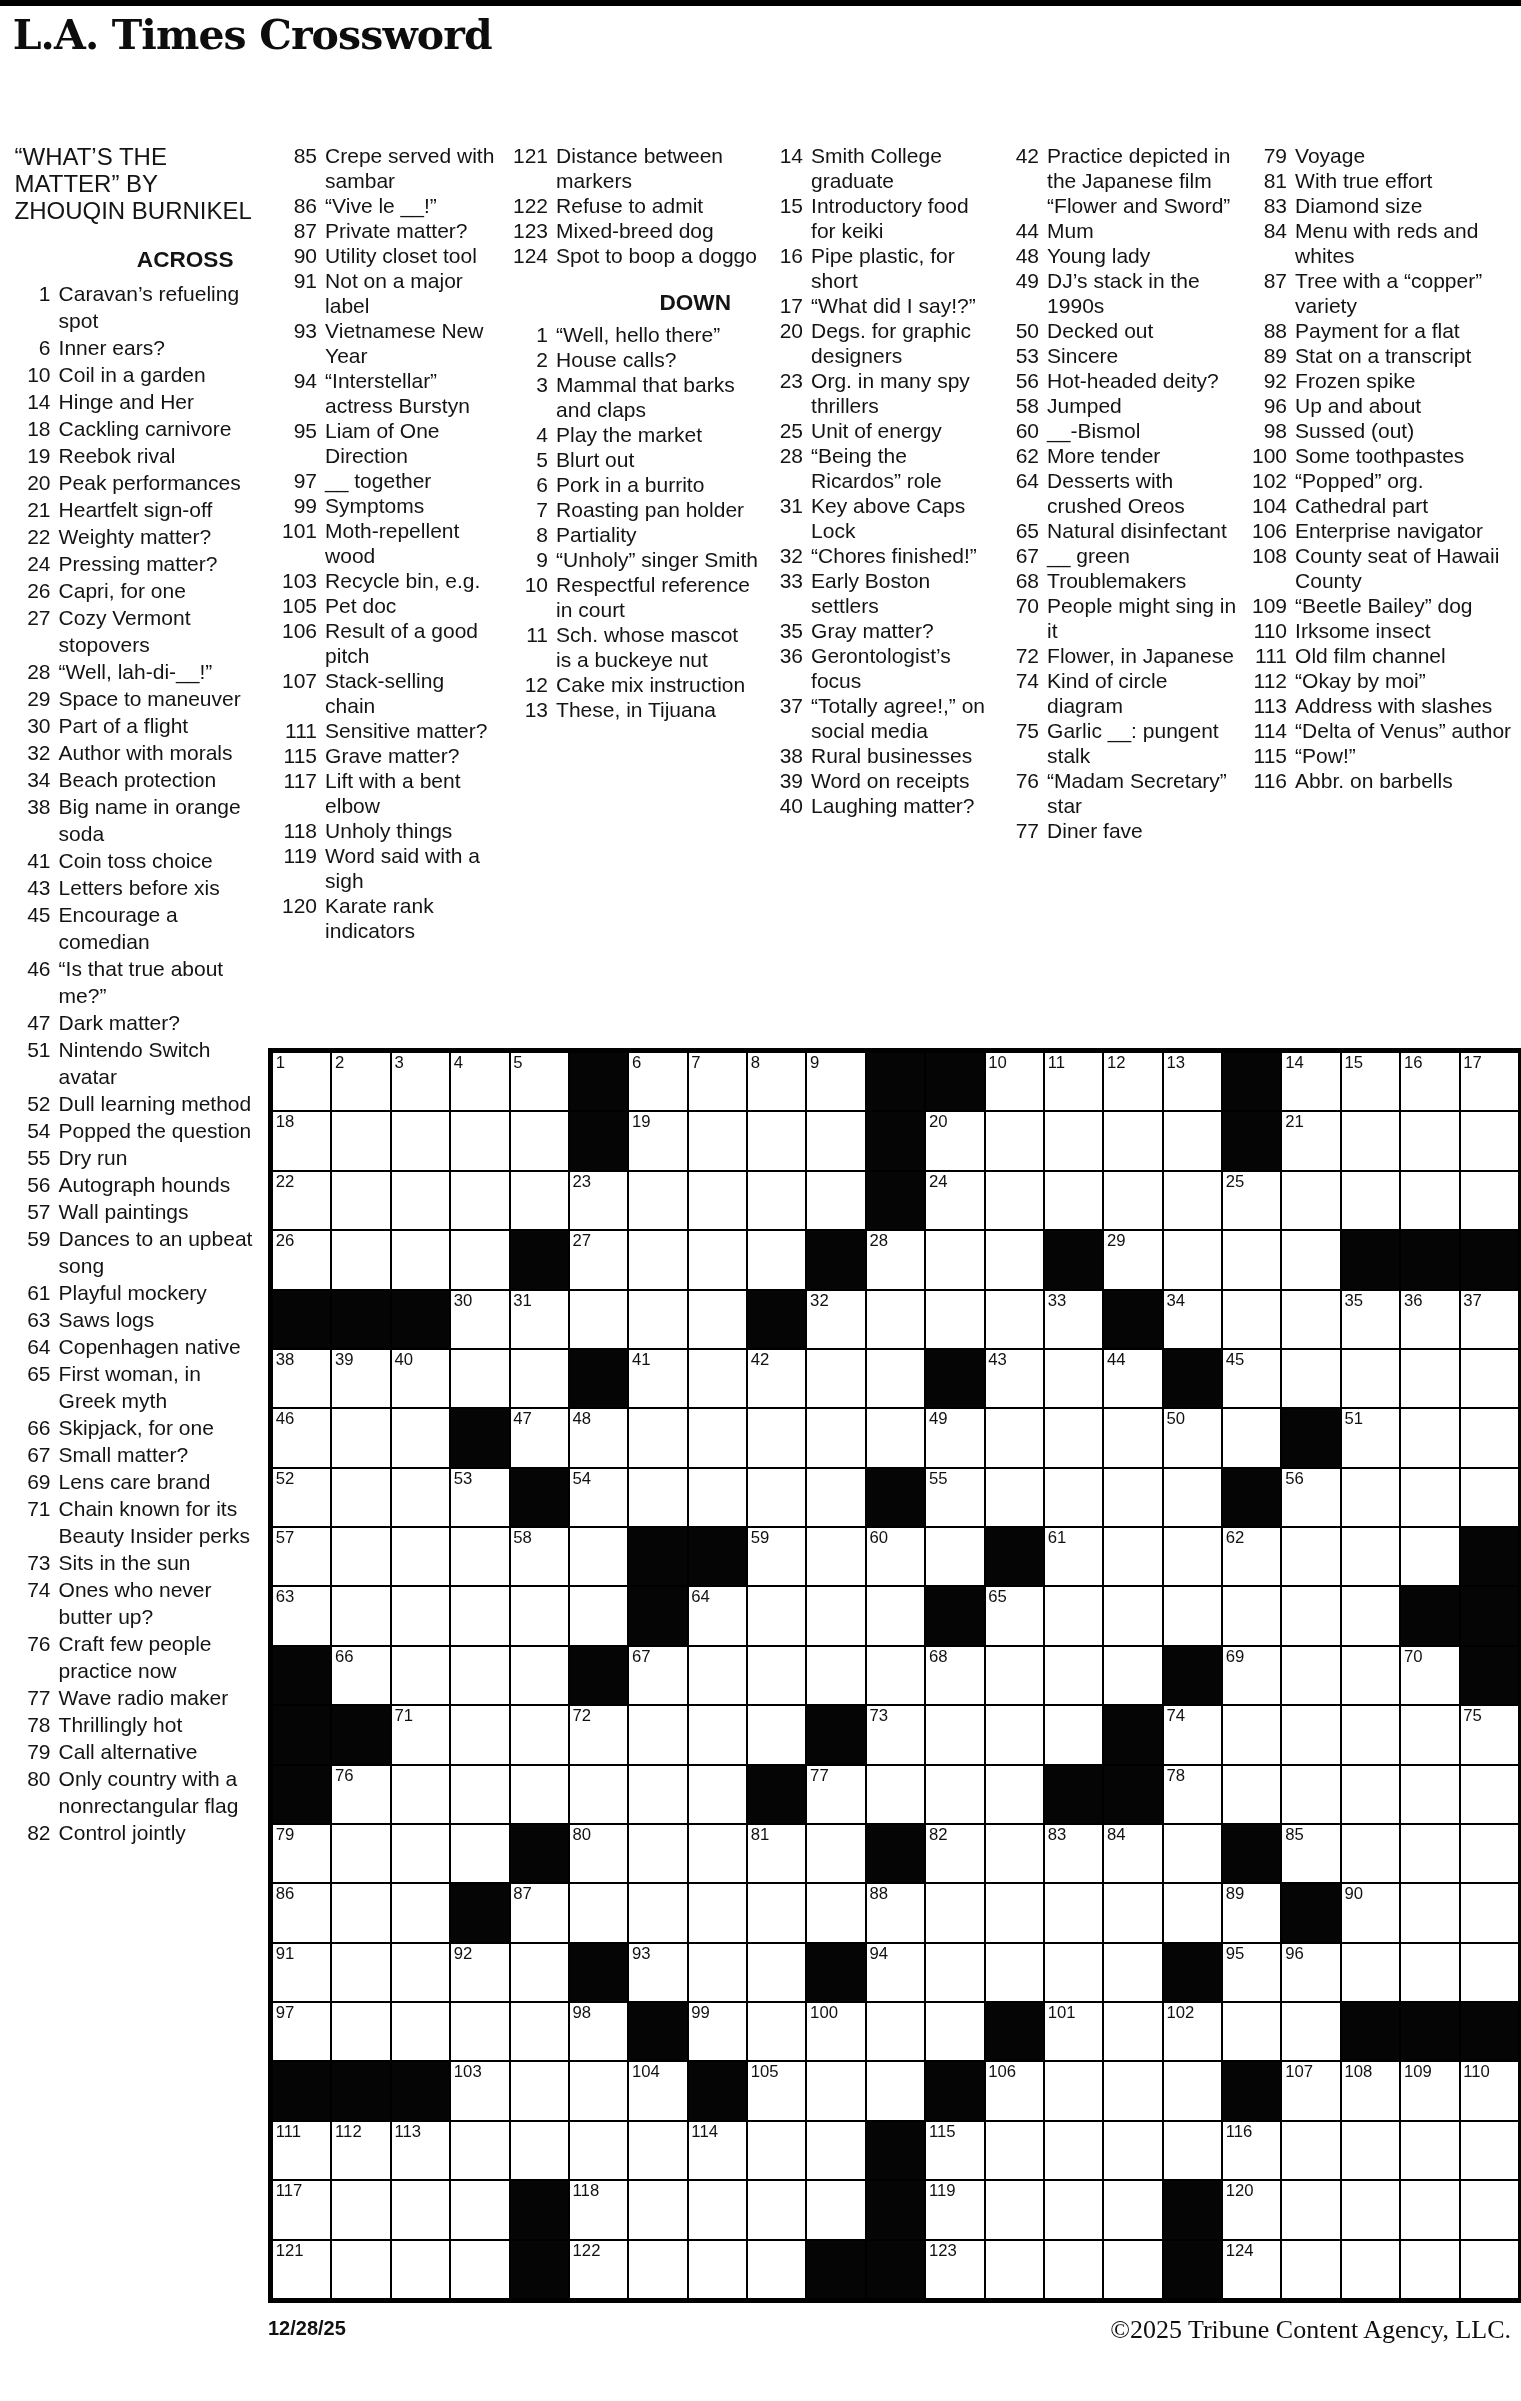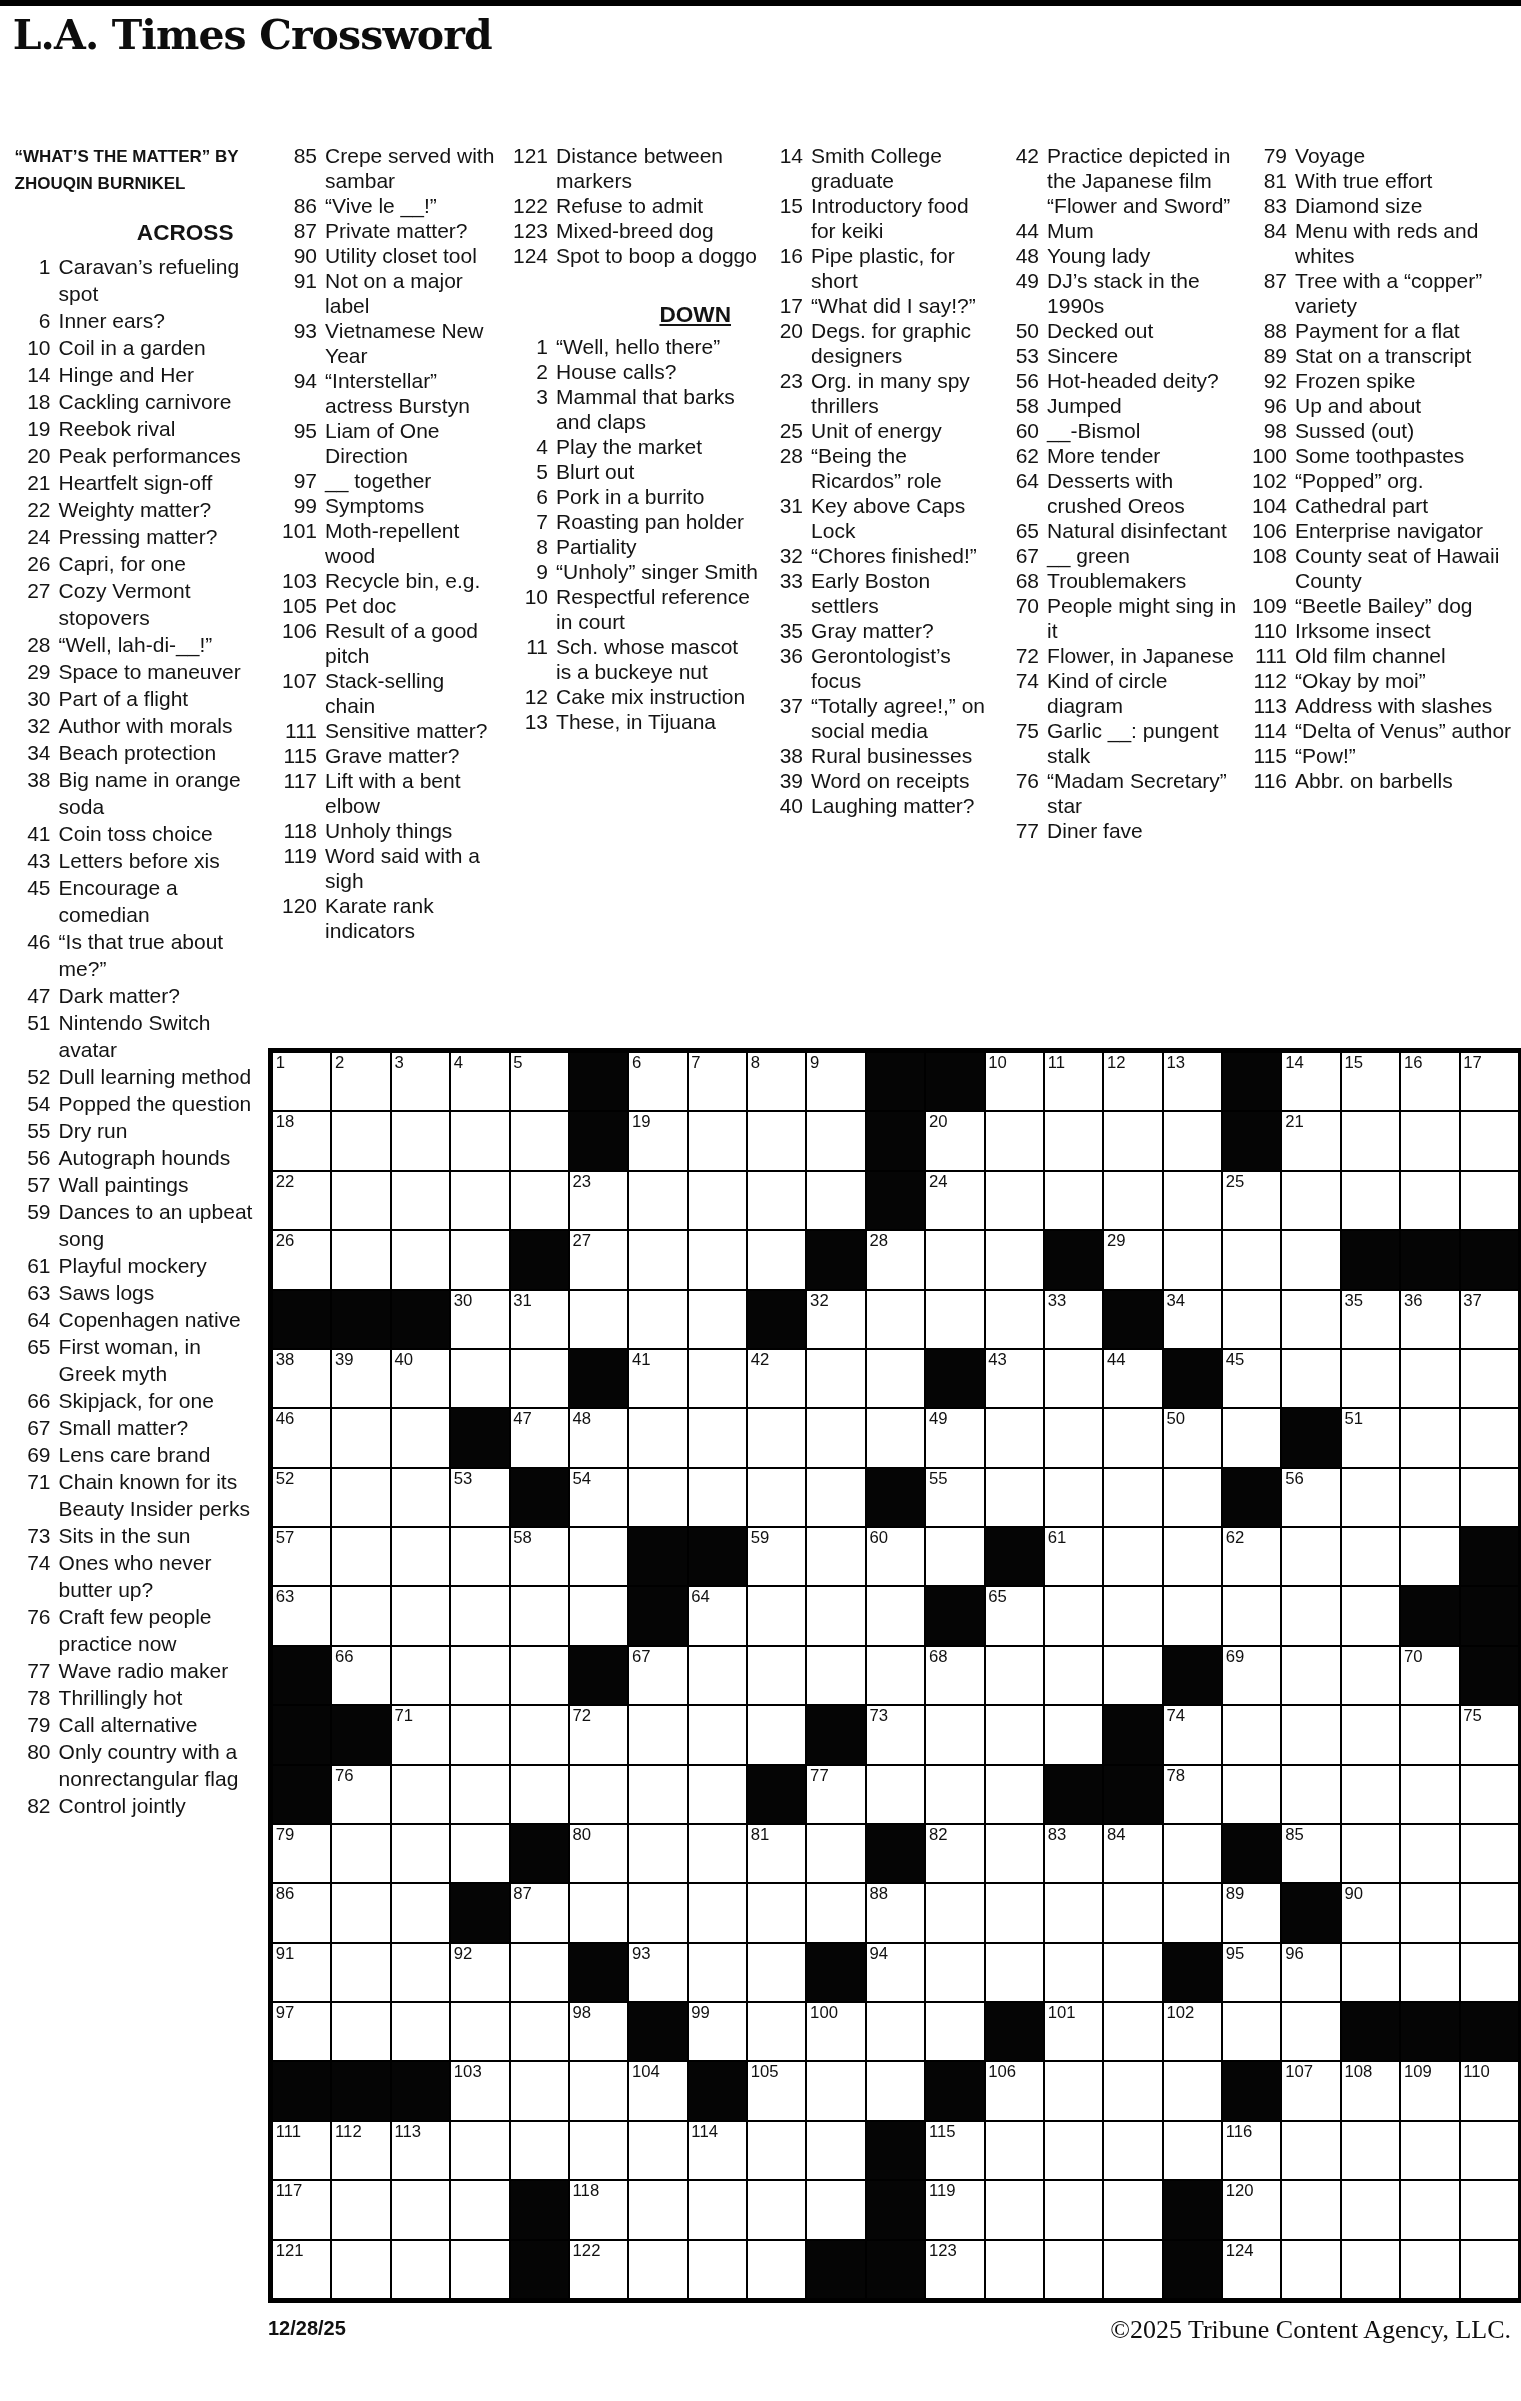--- a/index.html
+++ b/index.html
@@ -10,23 +10,23 @@
         font-weight:bold;font-size:41px;letter-spacing:-0.9px;color:#0d0d0d;white-space:nowrap;}
   #edited-by{position:absolute;left:0;top:92px;width:1522px;text-align:center;
         font-family:"Liberation Serif",serif;font-size:28px;color:#151515;}
   .clue-col{position:absolute;top:143px;font-size:21px;line-height:25px;color:#141414;}
   #col1{left:14.5px;width:246px;line-height:27px;}
   #col2{left:272px;width:226px;}
   #col3{left:503px;width:255px;}
   #col4{left:765px;width:228px;}
   #col5{left:1001px;width:239px;}
   #col6{left:1242px;width:272px;}
-  #byline{font-weight:bold;font-size:17px;line-height:27px;margin-bottom:22px;}
+  #byline{font-weight:normal;font-size:24px;line-height:27px;margin-bottom:22px;}
   .list-header{font-weight:bold;font-size:22.6px;text-align:right;margin:0 27px 7.2px 0;}
-  .mt{margin-top:34px;text-decoration:underline;}
+  .mt{margin-top:22px;}
   .clue{display:flex;}
   .num{flex:0 0 36px;text-align:right;padding-right:8.1px;}
   #col2 .num,#col3 .num,#col6 .num{flex-basis:45px;}
   #col4 .num,#col5 .num{flex-basis:38px;}
   .txt{flex:1;}
   #grid{position:absolute;left:268px;top:1048px;width:1255px;height:1255px;
         display:grid;grid-template-columns:repeat(21,1fr);grid-template-rows:repeat(21,1fr);
         border:4.5px solid #000;box-sizing:border-box;background:#fff;}
   .cell{position:relative;border:1.8px solid #000;box-sizing:border-box;background:#fff;}
   .cell.black{background:#050505;}

